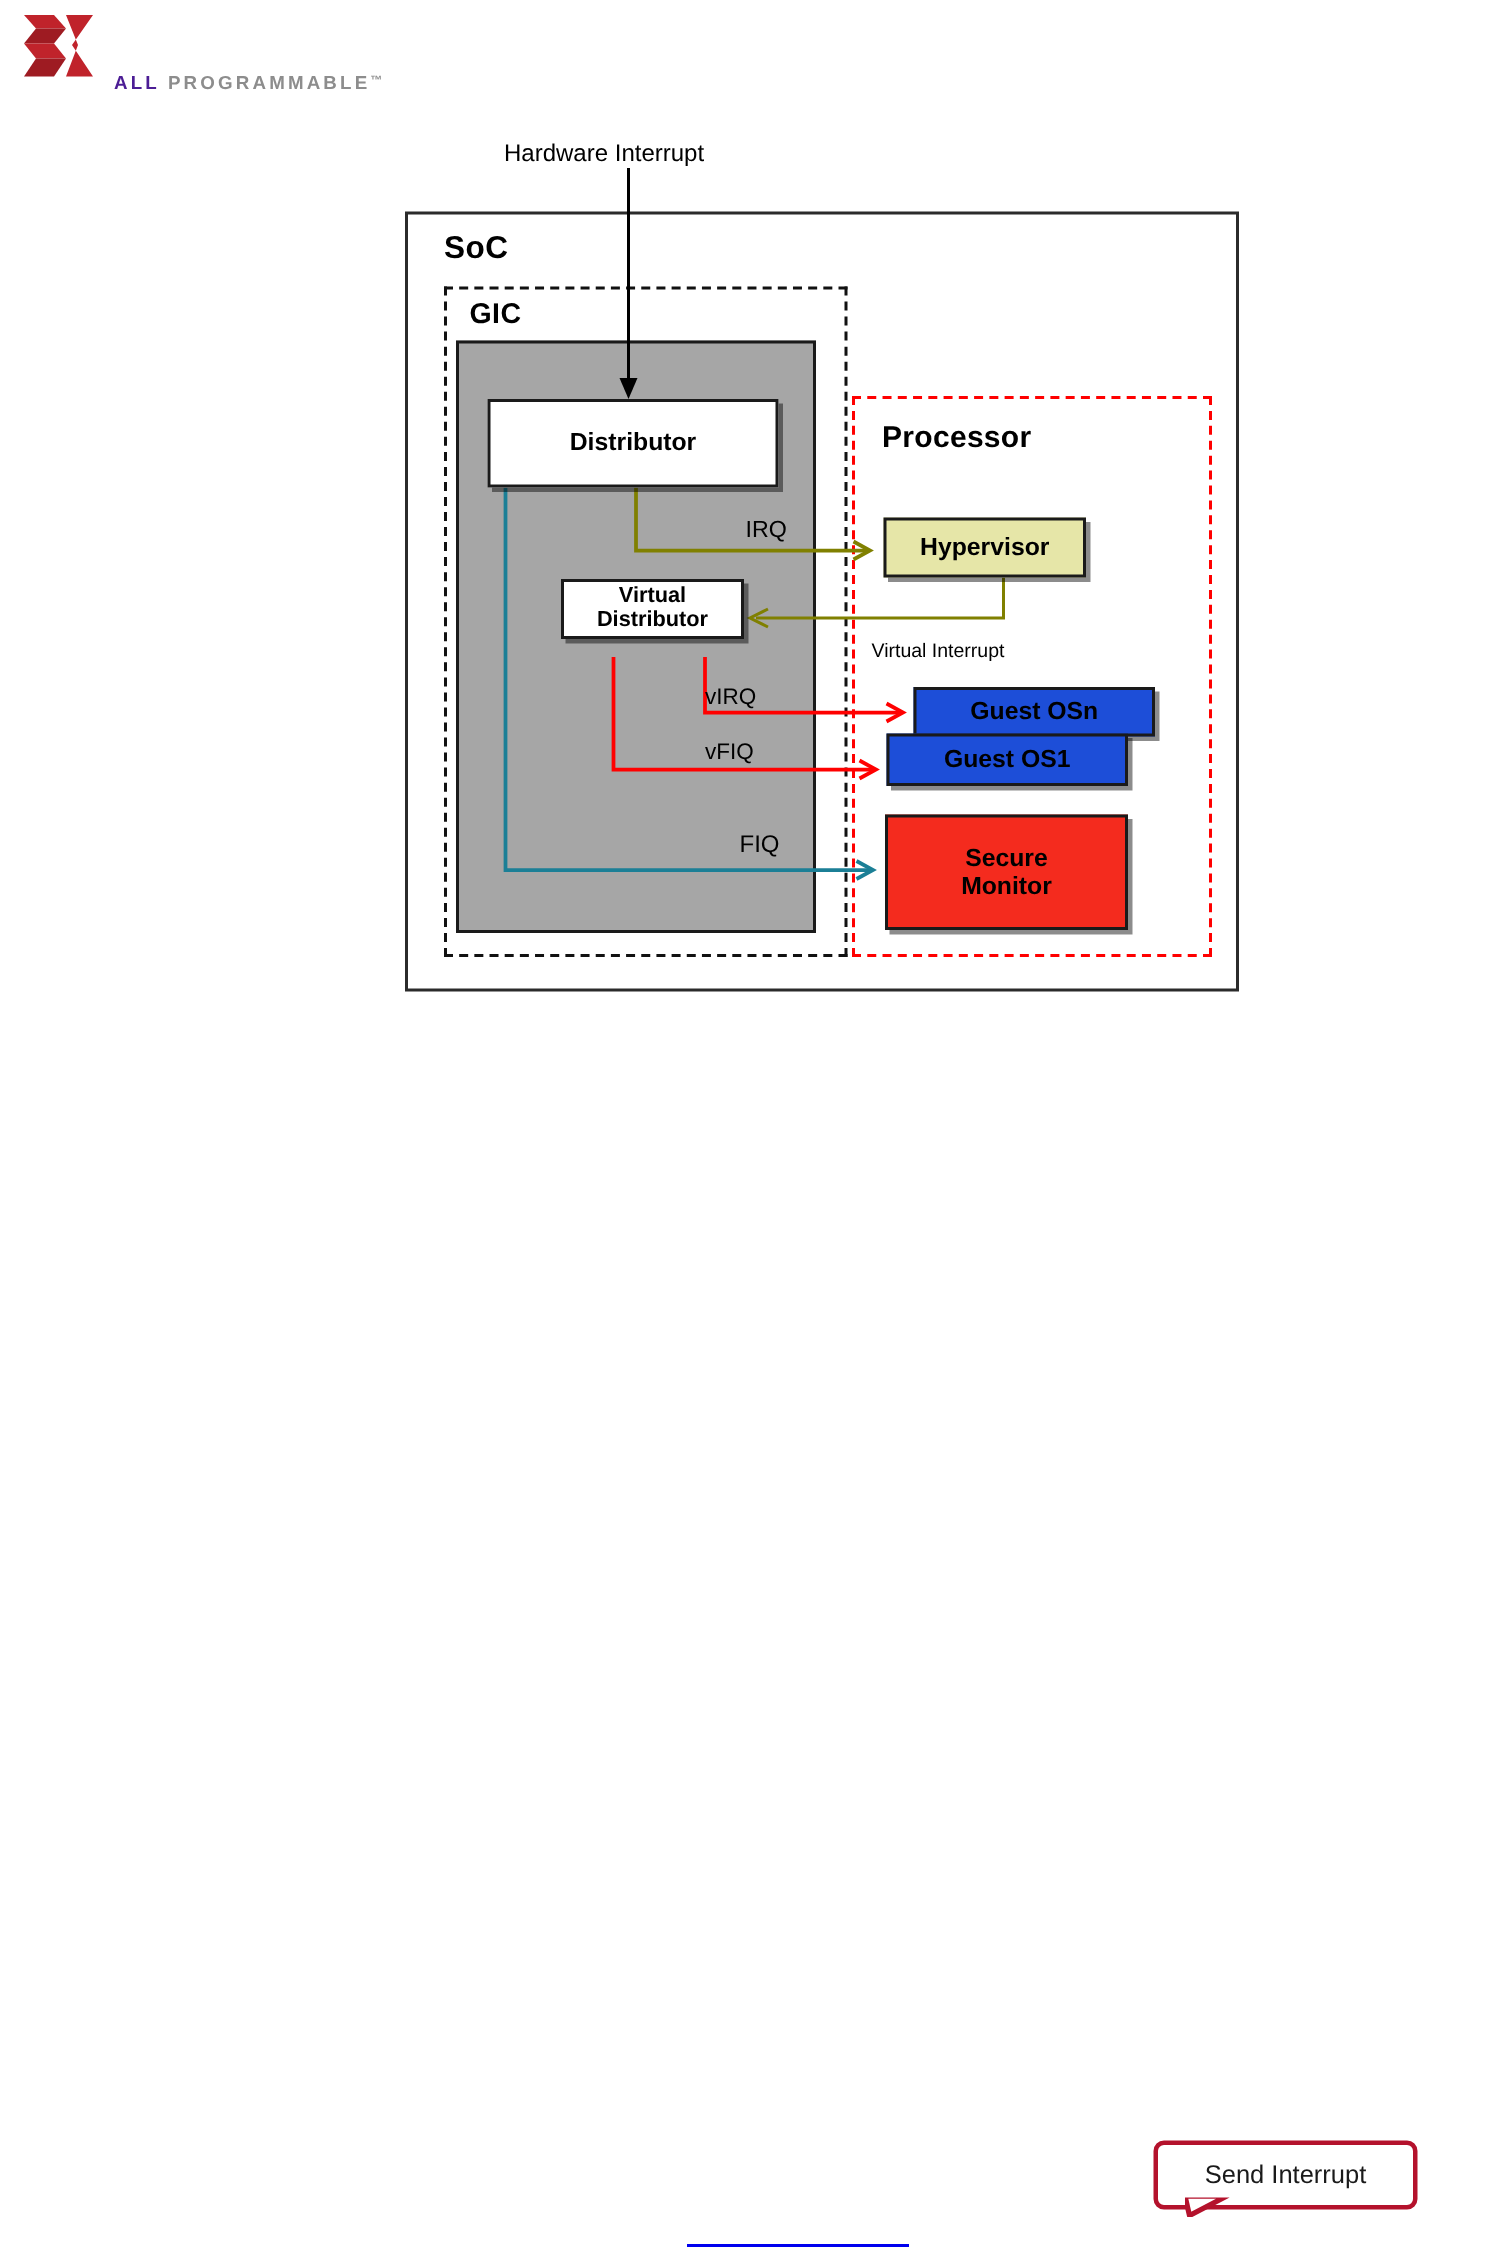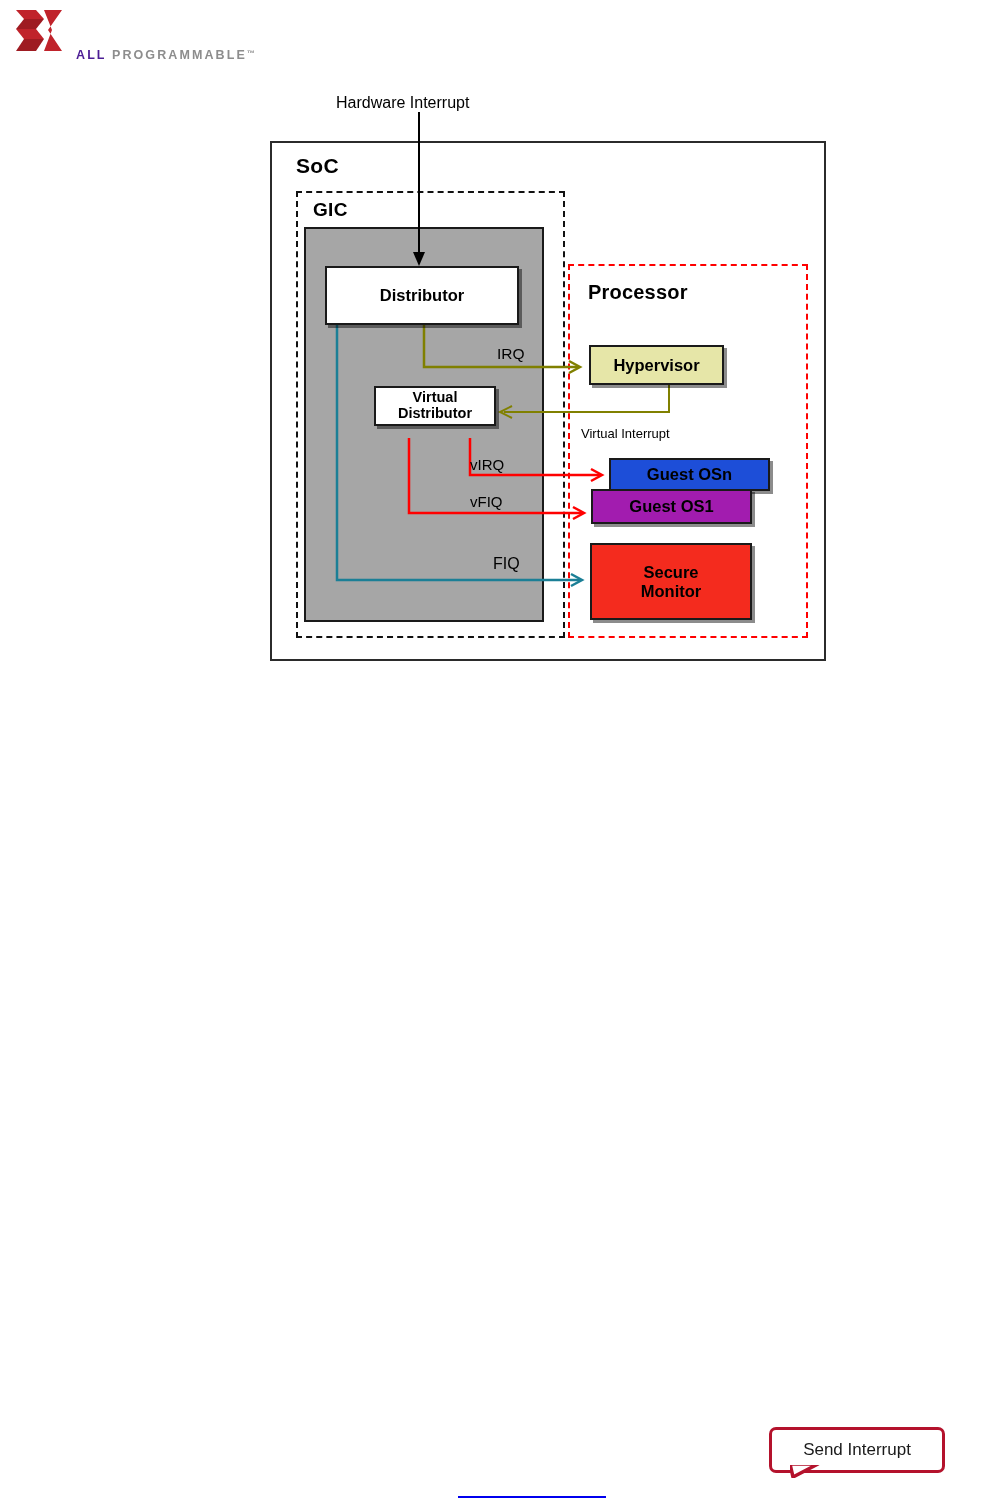--- a/index.html
+++ b/index.html
@@ -73,21 +73,21 @@
 
   #proc-box   { left: 568px; top: 264px; width: 236px; height: 370px;
                 border: 2.5px dashed #ff0000; background: transparent; }
   #proc-title { left: 588px; top: 281px; font-size: 20px; font-weight: bold; letter-spacing: .2px; }
 
   #hypervisor { left: 589px; top: 345px; width: 135px; height: 40px;
                 background: #e6e6a8; font-size: 16.5px; font-weight: bold; }
   #guestosn   { left: 609px; top: 458px; width: 161px; height: 33px;
                 background: #1d4ed8; font-size: 16.5px; font-weight: bold; }
   #guestos1   { left: 591px; top: 489px; width: 161px; height: 35px;
-                background: #a21caf; font-size: 16.5px; font-weight: bold; }
+                background: #1d4ed8; font-size: 16.5px; font-weight: bold; }
   #secmon     { left: 590px; top: 543px; width: 162px; height: 77px;
                 background: #f42b1e; font-size: 16.5px; font-weight: bold; line-height: 1.15; }
 
   #virt-int-label { left: 581px; top: 426px; font-size: 13px; }
   #irq-label   { left: 497px; top: 345px; font-size: 15.5px; }
   #virq-label  { left: 470px; top: 456px; font-size: 15px; }
   #vfiq-label  { left: 470px; top: 493px; font-size: 15px; }
   #fiq-label   { left: 493px; top: 555px; font-size: 16px; }
 
   

